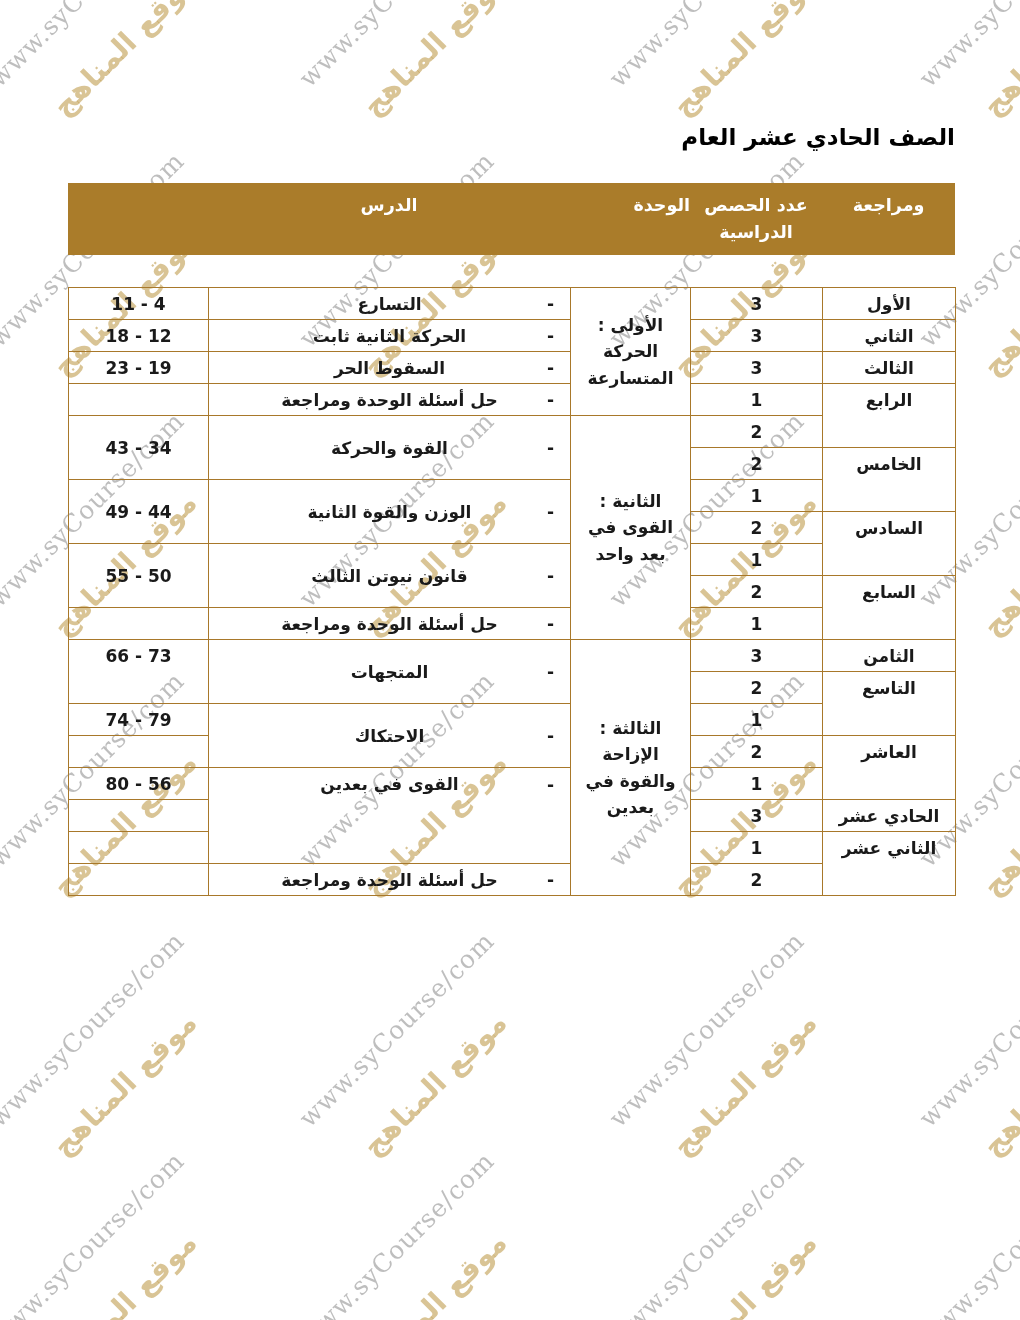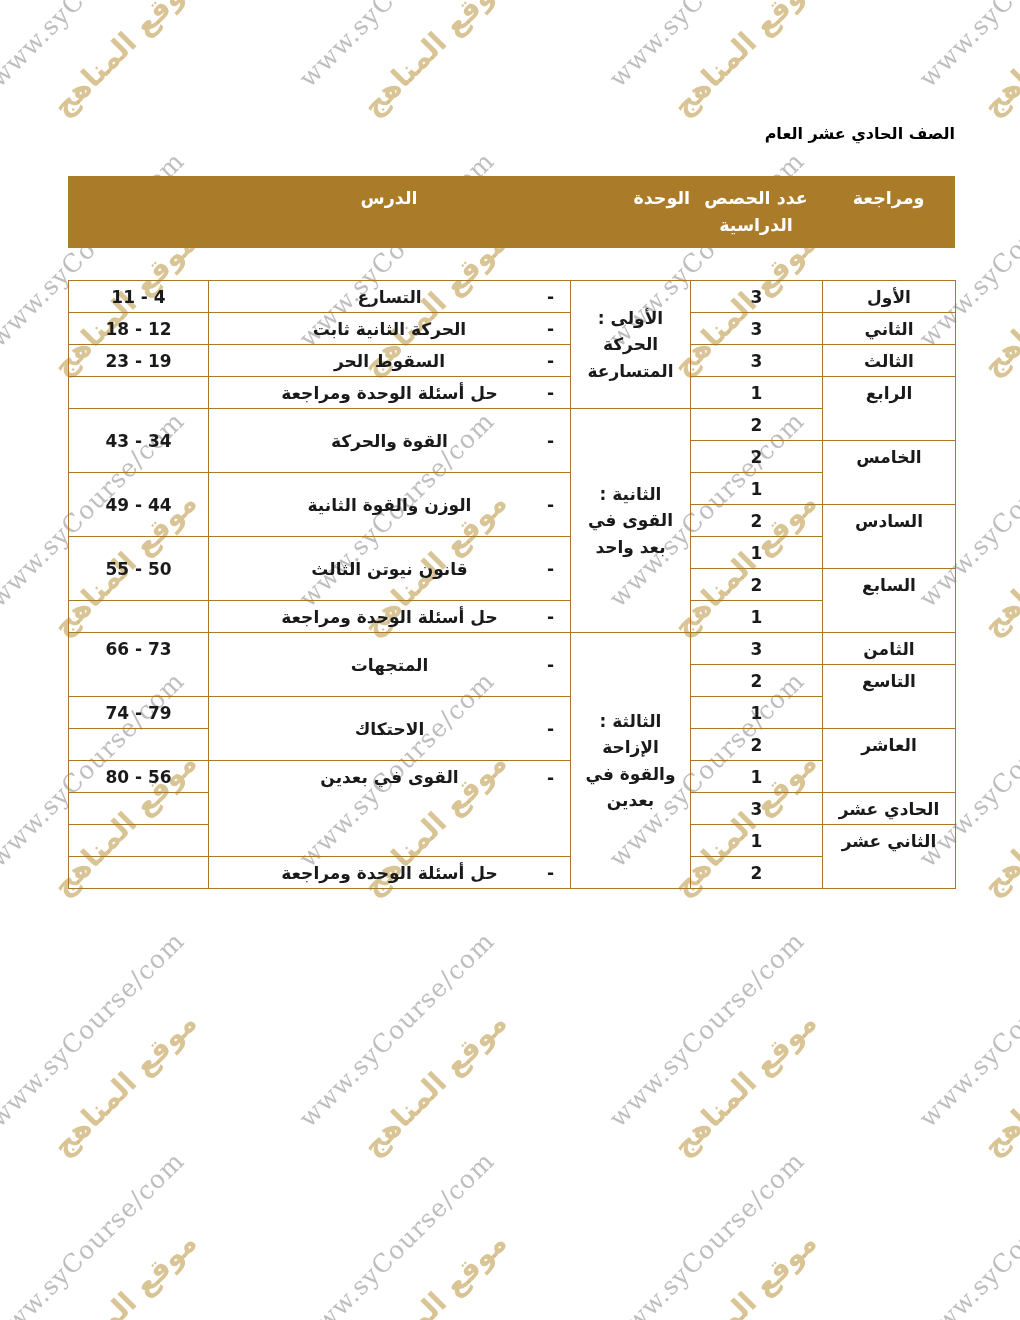--- a/index.html
+++ b/index.html
@@ -29,21 +29,21 @@
     transform:rotate(-45deg);
     font-size:29px;
     font-weight:bold;
     color:var(--watermark-gold, rgba(186,148,62,.55));
     white-space:nowrap;
   }
   .content { position:relative; z-index:1; padding:124px 65px 0 68px; }
   .title {
     direction:rtl;
     text-align:right;
-    font-size:16px;
+    font-size:23px;
     font-weight:bold;
     color:#000;
     margin-bottom:33px;
   }
   .header-band {
     display:flex;
     height:72px;
     background:var(--header-bg, #AA7C2A);
     color:var(--header-text, #ffffff);
     font-weight:bold;

